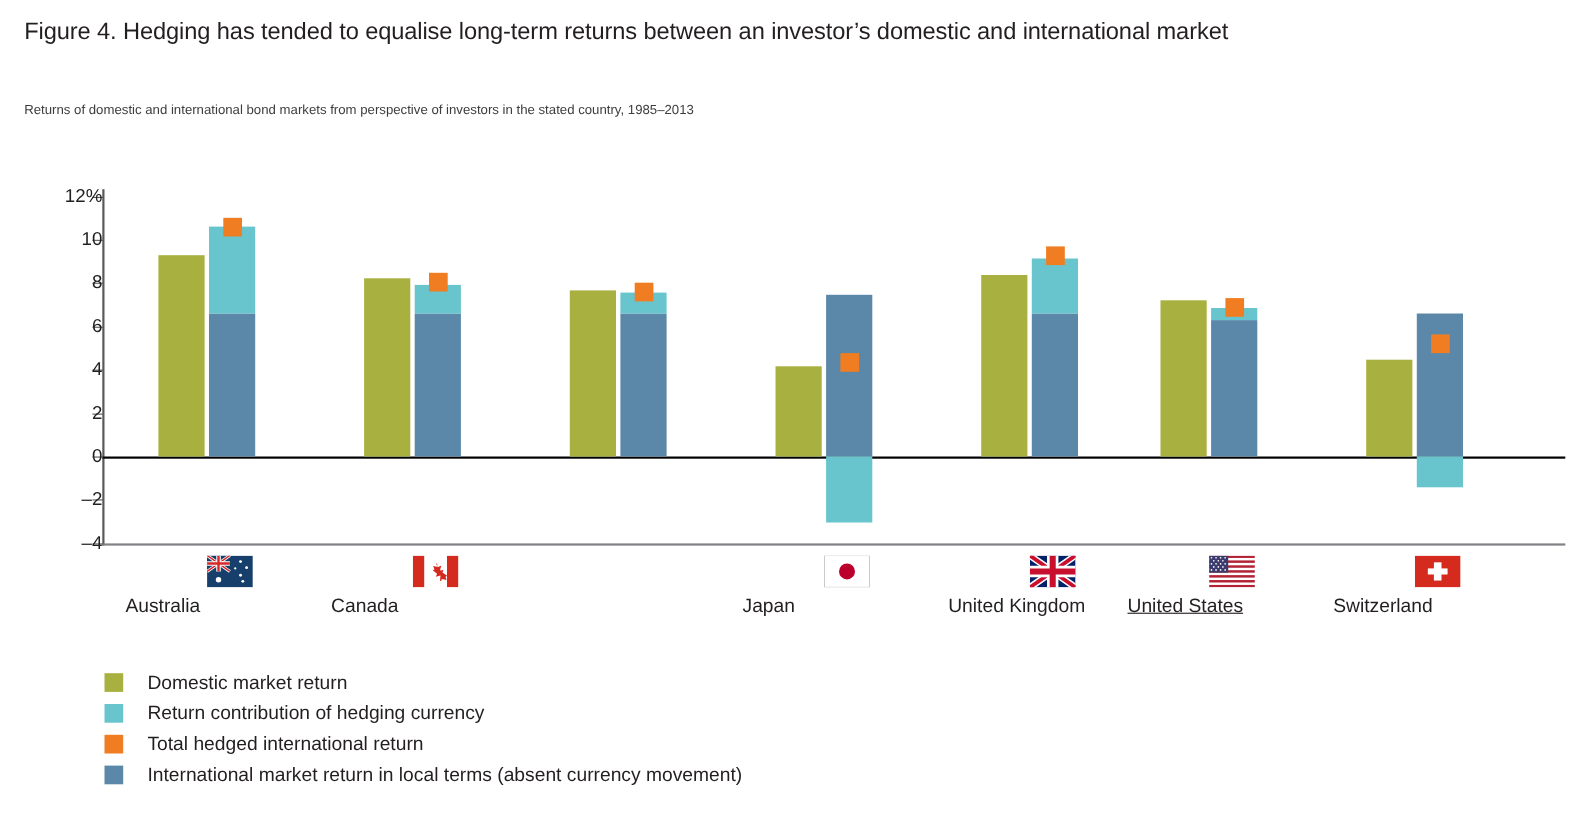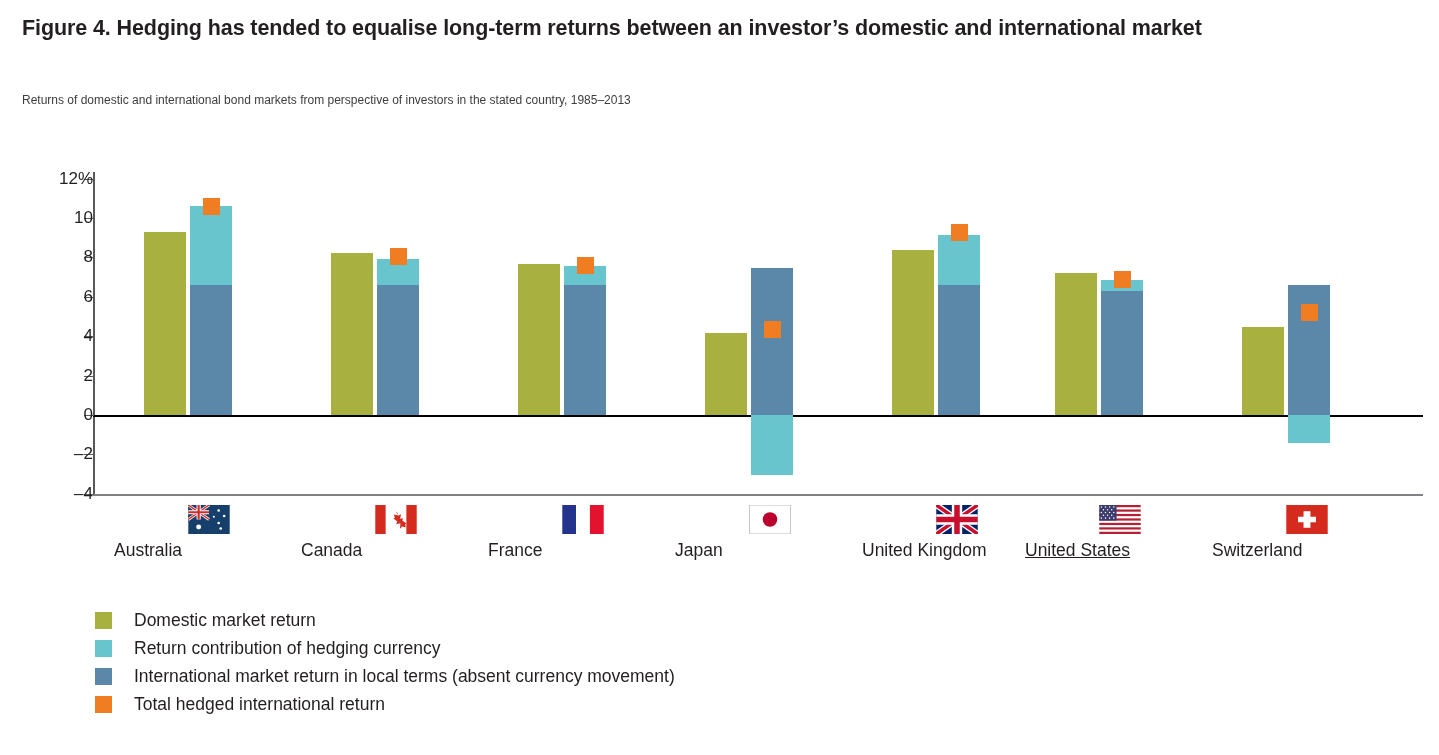--- a/index.html
+++ b/index.html
@@ -10,21 +10,21 @@
     font-family: "Liberation Sans", sans-serif;
     color: #231f20;
     overflow: hidden;
   }
   .page { position: relative; width: 1439px; height: 755px; }
 
   .fig-title {
     position: absolute;
     left: 22px; top: 16px;
     font-size: 21.5px;
-    font-weight: 700;
+    font-weight: 400;
     letter-spacing: -0.1px;
     color: #231f20;
     white-space: nowrap;
   }
   .fig-subtitle {
     position: absolute;
     left: 22px; top: 93px;
     font-size: 12px;
     font-weight: 400;
     color: #3d3d3d;
@@ -220,30 +220,20 @@
       <div class="cat" style="left: 301px;">
         <span class="flag">
           <svg viewBox="0 0 60 42">
     <rect width="60" height="42" fill="#fff"></rect>
     <rect width="15" height="42" fill="#d52b1e"></rect>
     <rect x="45" width="15" height="42" fill="#d52b1e"></rect>
     <path d="M30 8 l2.6 6.2 4.6-2.2 -1.6 6.4 4.4-0.6 -1.2 3.2 6 4.2 -2 1.4 1.2 4 -6.2-1.2 -0.6 2.6h-1.6l0.6-7.2 -6 1.6 1.6-3.8 -5.6-4.4 2.2-1 -1.6-4.6 4.6 1 1-2.8z" fill="#d52b1e" transform="translate(-0.5,1) scale(1.02)"></path>
   </svg>
         </span>
         <span class="cat-label">Canada</span>
-      </div>
-      <div class="cat" style="left: 488px;">
-        <span class="flag">
-          <svg viewBox="0 0 60 42">
-    <rect width="20" height="42" fill="#24348c"></rect>
-    <rect x="20" width="20" height="42" fill="#fff"></rect>
-    <rect x="40" width="20" height="42" fill="#e3122e"></rect>
-  </svg>
-        </span>
-        <span class="cat-label">France</span>
       </div>
       <div class="cat" style="left: 675px;">
         <span class="flag">
           <svg viewBox="0 0 60 42">
     <rect width="60" height="42" fill="#fff" stroke="#b8b8b8" stroke-width="1.4"></rect>
     <circle cx="30" cy="21" r="10.5" fill="#bc002d"></circle>
   </svg>
         </span>
         <span class="cat-label">Japan</span>
       </div>
@@ -305,17 +295,17 @@
     <rect x="17" y="17" width="26" height="8" fill="#fff"></rect>
   </svg>
         </span>
         <span class="cat-label">Switzerland</span>
       </div>
     </div>
 
   <div class="legend" id="legend">
       <div class="legend-row"><span class="legend-swatch" style="background: rgb(168, 177, 63);"></span><span class="legend-text">Domestic market return</span></div>
       <div class="legend-row"><span class="legend-swatch" style="background: rgb(104, 197, 205);"></span><span class="legend-text">Return contribution of hedging currency</span></div>
+      <div class="legend-row"><span class="legend-swatch" style="background: rgb(240, 125, 34);"></span><span class="legend-text">Total hedged international return</span></div>
       <div class="legend-row"><span class="legend-swatch" style="background: rgb(91, 136, 168);"></span><span class="legend-text">International market return in local terms (absent currency movement)</span></div>
-      <div class="legend-row"><span class="legend-swatch" style="background: rgb(240, 125, 34);"></span><span class="legend-text">Total hedged international return</span></div>
     </div>
 
 </div>
 
 </body></html>

